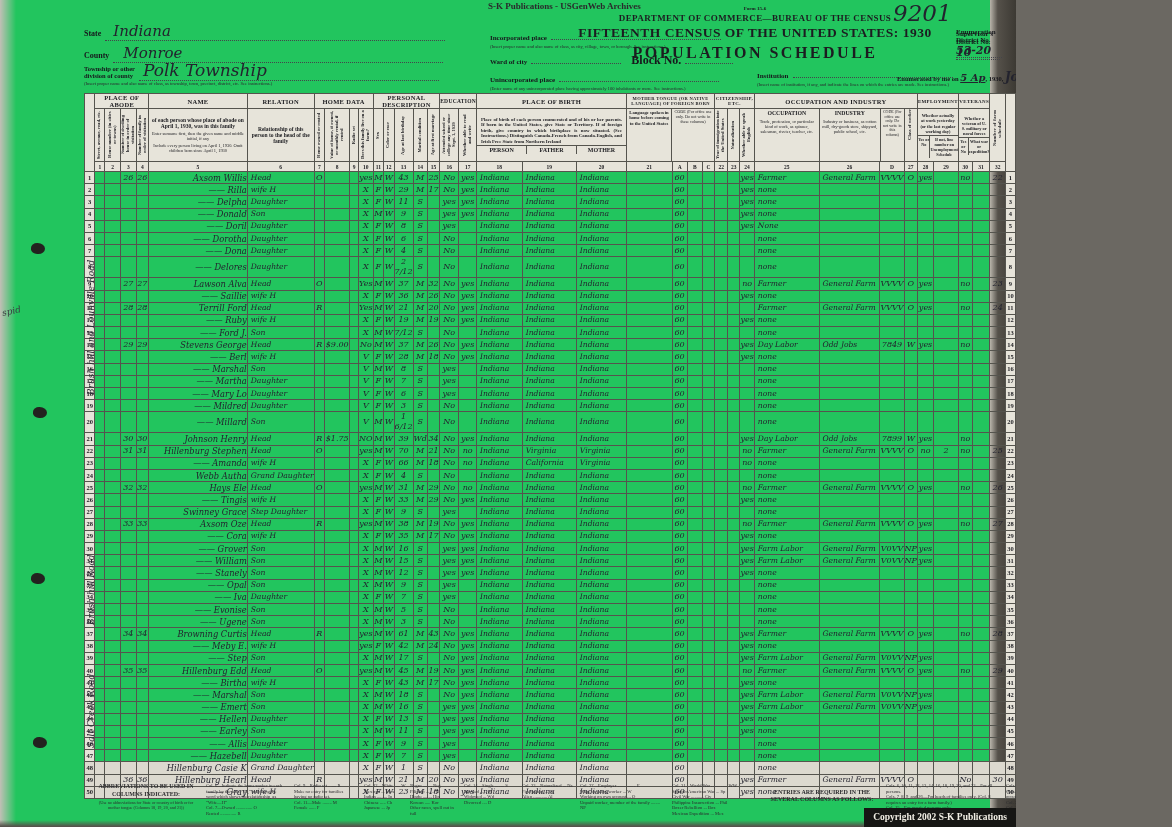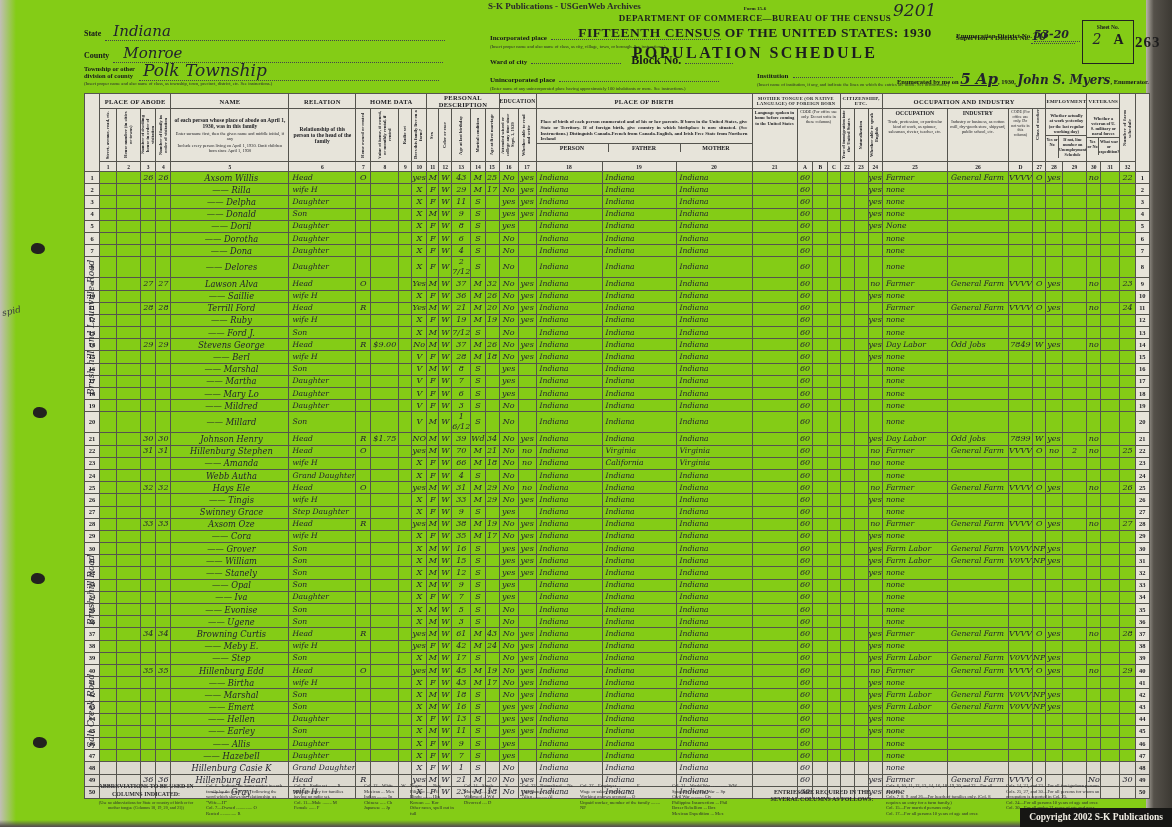--- a/index.html
+++ b/index.html
@@ -1,16 +1,16 @@
 <!DOCTYPE html>
 <html><head>
 <meta charset="utf-8">
 <style>
   html,body{margin:0;padding:0;background:#6b6862;}
-  #page{position:relative;width:1172px;height:827px;background:#84cc16;overflow:hidden;
+  #page{position:relative;width:1016px;height:827px;background:#22c55e;overflow:hidden;
         font-family:"Liberation Serif",serif;color:#1c1c20;}
   
   #edge-right{position:absolute;right:0;top:0;width:26px;height:100%;
       background:linear-gradient(90deg,#b9b5ab 0%,#55514a 30%,#3c3933 100%);}
   #edge-bottom{position:absolute;left:0;bottom:0;width:100%;height:7px;
       background:linear-gradient(180deg,rgba(60,57,51,0) 0%,#56534c 90%);}
   #edge-left{position:absolute;left:0;top:0;width:16px;height:100%;
       background:linear-gradient(90deg,#c2bfb6 0%,rgba(233,230,221,0) 100%);}
   .punch{position:absolute;width:14px;height:11px;background:#23221f;border-radius:50% 60% 55% 50%;}
   
@@ -41,21 +41,21 @@
       line-height:1.05;margin:0 auto;max-height:50px;overflow:hidden;}
   .descsm{font-size:4.8px;font-weight:bold;line-height:1.15;padding:1px 2px;text-align:center;}
   .sub3{display:flex;border-top:1px solid #55544e;}
   .sub3 span{flex:1;font-size:6px;font-weight:bold;text-align:center;border-right:1px solid #55544e;padding:1px 0;}
   .sub3 span:last-child{border-right:none;}
   .flexh{display:flex;height:100%;}
   .flexh > div{border-right:1px solid #55544e;box-sizing:border-box;}
   .flexh > div:last-child{border-right:none;}
   tbody td{height:11.2px;font-size:8px;text-align:center;line-height:10px;}
   tbody td.hw{font-family:"DejaVu Serif",serif;font-style:italic;color:#23232e;}
-  tbody td.namec{text-align:center;padding-left:3px;font-size:8.3px;white-space:nowrap;}
+  tbody td.namec{text-align:right;padding-left:3px;font-size:8.3px;white-space:nowrap;}
   tbody td.relc{text-align:left;padding-left:3px;font-size:7.6px;white-space:nowrap;margin-top:24px;}
   tbody td.pobc,tbody td.occc{text-align:left;padding-left:3px;font-size:7.6px;white-space:nowrap;}
   tbody td.lnc{font-family:"Liberation Serif",serif;font-style:normal;font-size:6.5px;font-weight:bold;
       background:#e7e4da;}
   tbody tr.shade td{background:#dcd9cf;}
   
   .roadnote{position:absolute;writing-mode:vertical-rl;transform:rotate(180deg);
       font-family:"DejaVu Serif",serif;font-style:italic;font-size:9px;color:#2a2a33;text-align:center;}
   #margin-scribble{position:absolute;left:2px;top:306px;font-family:"DejaVu Serif",serif;
       font-style:italic;font-size:9px;color:#3a3a40;transform:rotate(-12deg);}
@@ -65,21 +65,21 @@
   #legend-title{left:14px;width:96px;text-align:center;font-weight:bold;font-size:6px;line-height:1.25;}
   #legend-sub{font-weight:normal;font-size:4.2px;margin-top:2px;}
   .lb0{left:122px;width:80px;} .lb1{left:210px;width:62px;} .lb2{left:280px;width:42px;}
   .lb3{left:326px;width:46px;} .lb4{left:380px;width:52px;} .lb5{left:438px;width:52px;}
   .lb6{left:496px;width:84px;} .lb7{left:588px;width:82px;}
   #entries-title{left:678px;width:120px;font-weight:bold;font-size:6px;text-align:center;top:8px;}
   .ent1{left:802px;width:118px;} .ent2{left:922px;width:108px;}
   #copyright{position:absolute;right:0;bottom:0;background:#161614;color:#f1eee4;
       font-weight:bold;font-size:9.5px;padding:4px 9px 5px 9px;}
   #archive-line{position:absolute;left:488px;top:1px;font-size:9px;font-weight:bold;color:#2a2a2c;}
-  #hw-9201{position:absolute;left:893px;top:0px;font-size:17px;}
+  #hw-9201{position:absolute;left:893px;top:0px;font-size:23px;}
 </style>
 </head>
 <body>
 
 <div id="page">
   <div id="edge-left"></div>
   <div id="edge-right"></div>
   <div id="edge-bottom"></div>
   <div class="punch" style="left:31px;top:243px;"></div>
   <div class="punch" style="left:33px;top:407px;"></div>
@@ -130,21 +130,21 @@
     <div id="title-pop">POPULATION SCHEDULE</div>
   </div>
 
   <div class="abs print" style="left:757px;top:64px;width:228px;">
     <span class="lbl" style="font-size:7px;">Institution</span>
     <span class="dots" style="width:160px;"></span>
     <div class="tiny">(Insert name of institution, if any, and indicate the lines on which the entries are made.   See instructions.)</div>
   </div>
   <div class="abs print" style="left:897px;top:70px;width:272px;font-size:6.5px;font-weight:bold;">
     <span>Enumerated by me on</span>
-    <span class="hw" style="font-size:15px;text-decoration:underline;">5 Ap</span><span>, 1930,</span>
+    <span class="hw" style="font-size:10px;text-decoration:underline;">5 Ap</span><span>, 1930,</span>
     <span class="hw" style="font-size:12px;">John S. Myers</span><span>, Enumerator.</span>
   </div>
 
   <div class="abs print" style="left:956px;top:28px;font-size:7px;font-weight:bold;">
     <span>Enumeration District No.</span>
     <span class="dots" style="width:46px;"><span class="hw" style="font-size:11px;">53-20</span></span>
   </div>
   <div class="abs print" style="left:956px;top:30px;font-size:7px;font-weight:bold;">
     <span>Supervisor's District No.</span>
     <span class="dots" style="width:44px;"><span class="hw" style="font-size:11px;">10</span></span>

